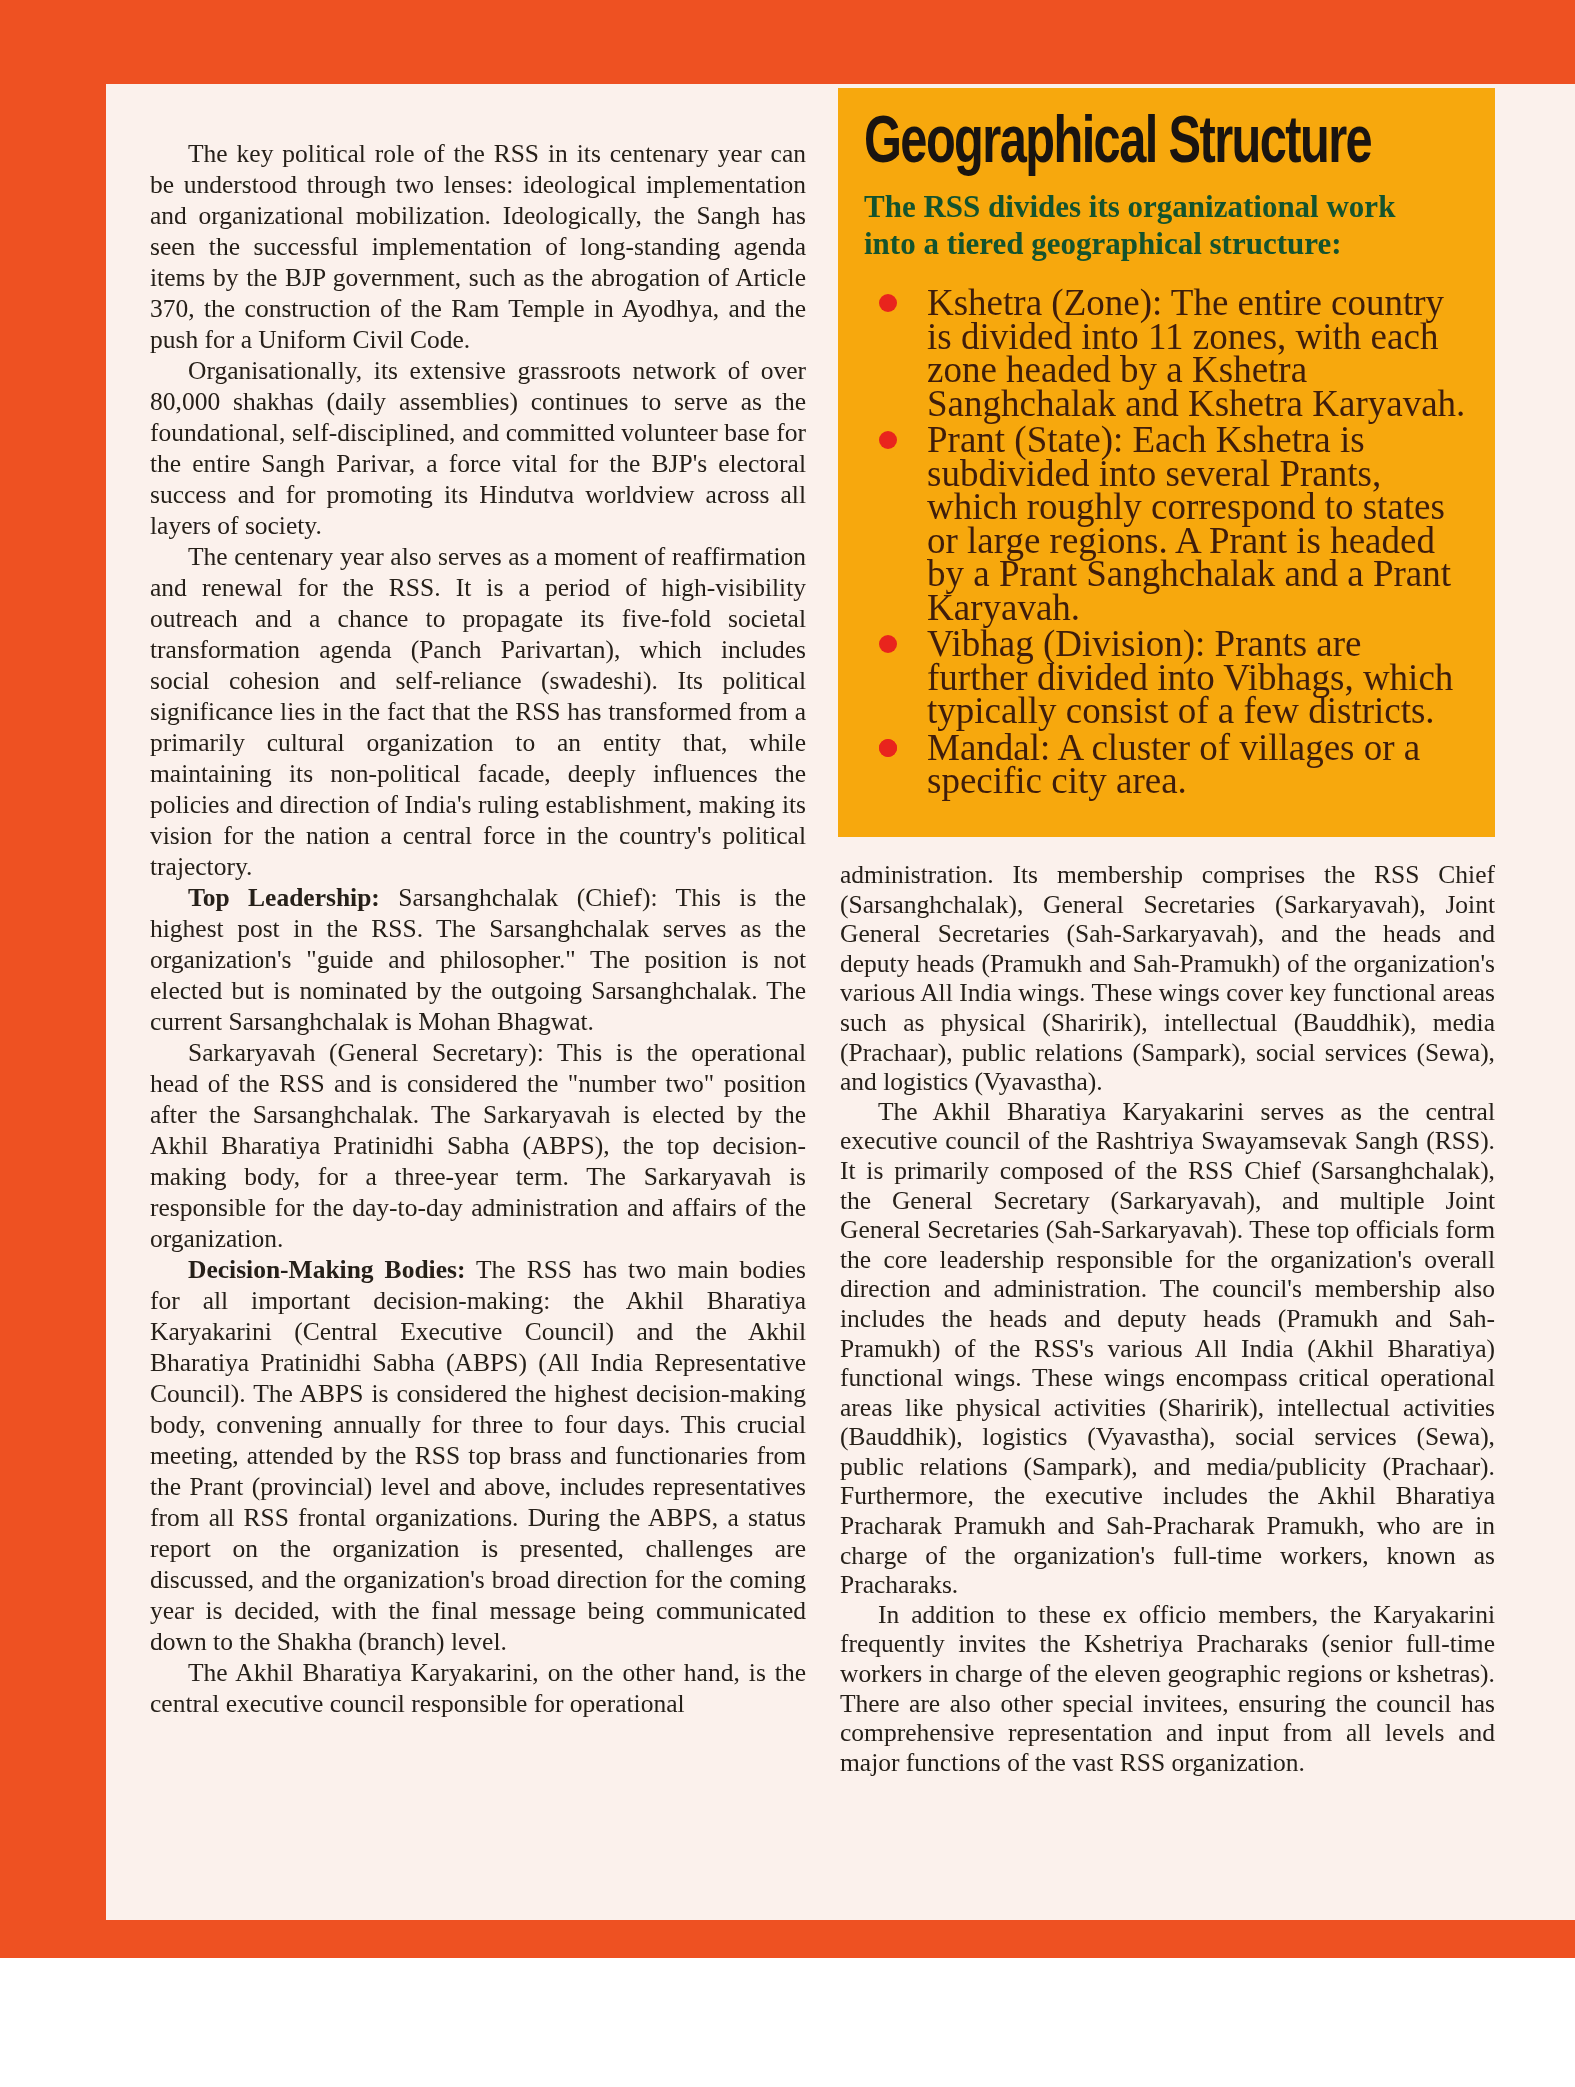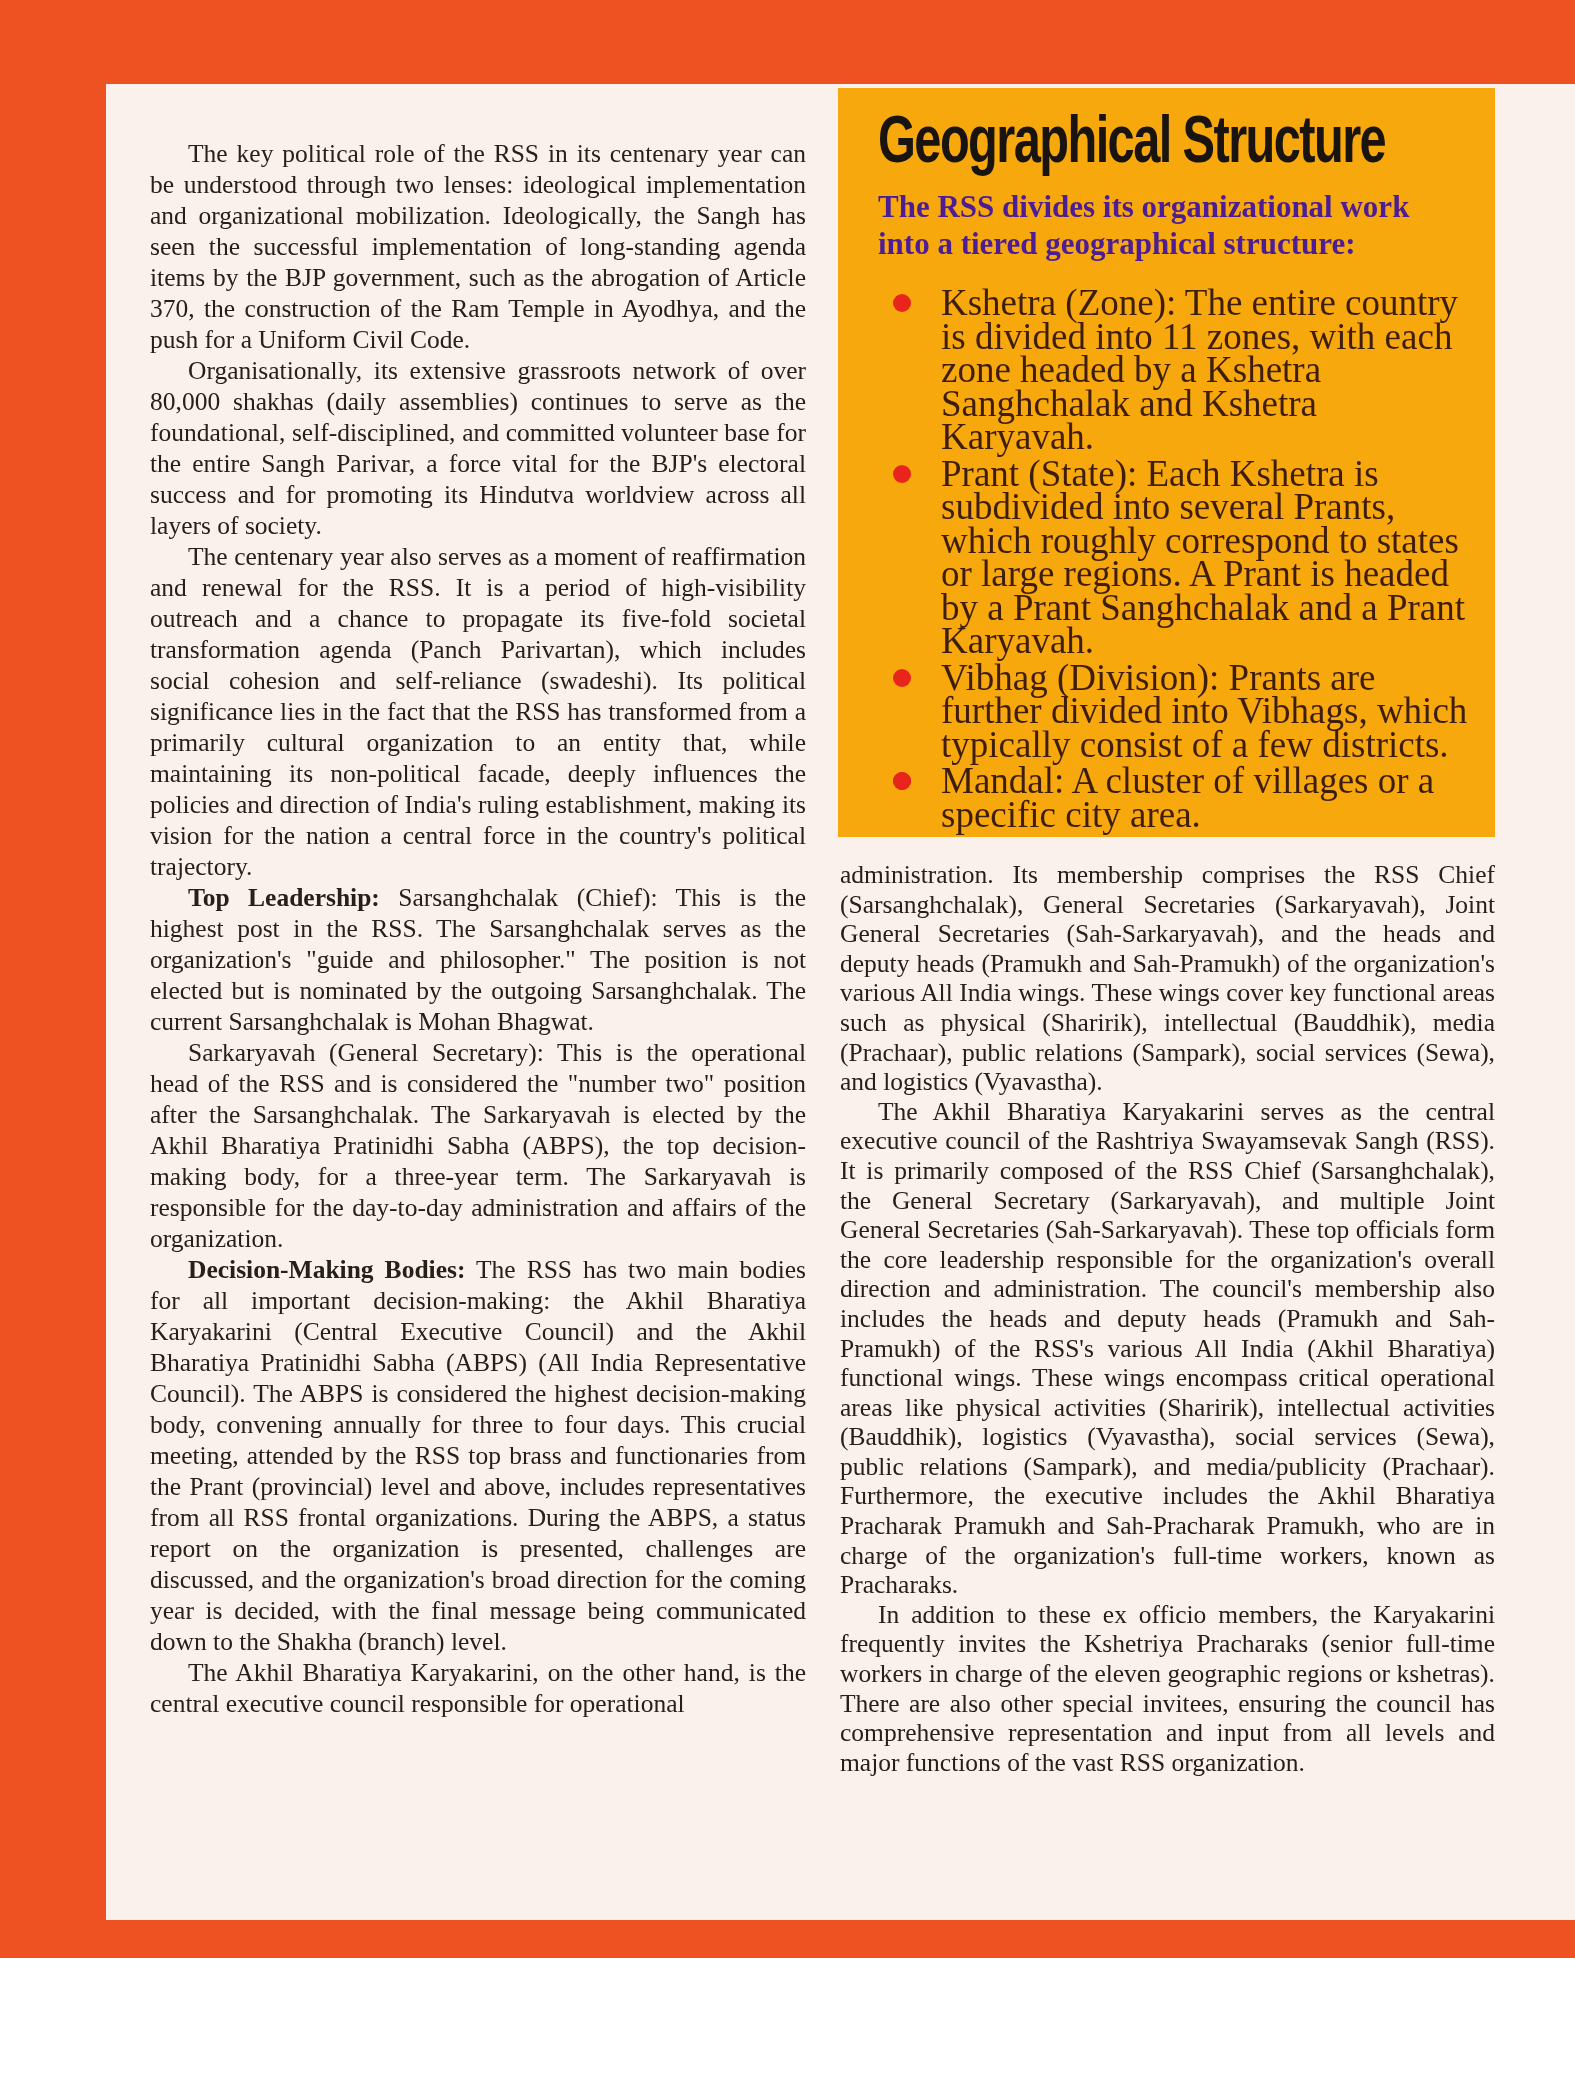--- a/index.html
+++ b/index.html
@@ -19,32 +19,32 @@
   .col { color:#262019; font-size:25.5px; text-align:justify; }
   .col p { margin:0; }
   .col p.indent { text-indent:38px; }
   .col b { font-weight:bold; }
   .col-left  { position:absolute; left:150px; top:138px; width:656px; line-height:31px; }
   .col-right-text { position:absolute; left:840px; top:860px; width:655px; line-height:29.6px; }
 
   
   .geo-box {
     position:absolute; left:838px; top:88px; width:657px; height:749px;
-    background:#F7A80D; box-sizing:border-box; padding:16px 26px 0 40px;
+    background:#F7A80D; box-sizing:border-box; padding:16px 26px 0 26px;
   }
   .geo-title {
     margin:0 0 12px 0;
     font-family:"Liberation Sans", sans-serif;
     font-weight:bold; font-size:61px; letter-spacing:-2px; color:#1A1410;
     display:inline-block; transform:scale(0.80,1.08); transform-origin:0 50%;
     white-space:nowrap;
   }
   .geo-subtitle {
     margin:2px 0 24px 0; max-width:566px;
-    font-weight:bold; font-size:31px; line-height:37px; color:#4c1d95;
+    font-weight:bold; font-size:31px; line-height:37px; color:#14532d;
   }
   .geo-list { list-style:none; margin:0; padding:0; }
   .geo-list li {
     position:relative; padding-left:63px; margin-bottom:3px;
     font-size:37px; line-height:33.5px; color:#3F1D0B; text-align:left;
   }
   .geo-list li .dot {
     position:absolute; left:15px; top:8px; width:18px; height:18px;
     border-radius:50%; background:#E9241D;
   }

